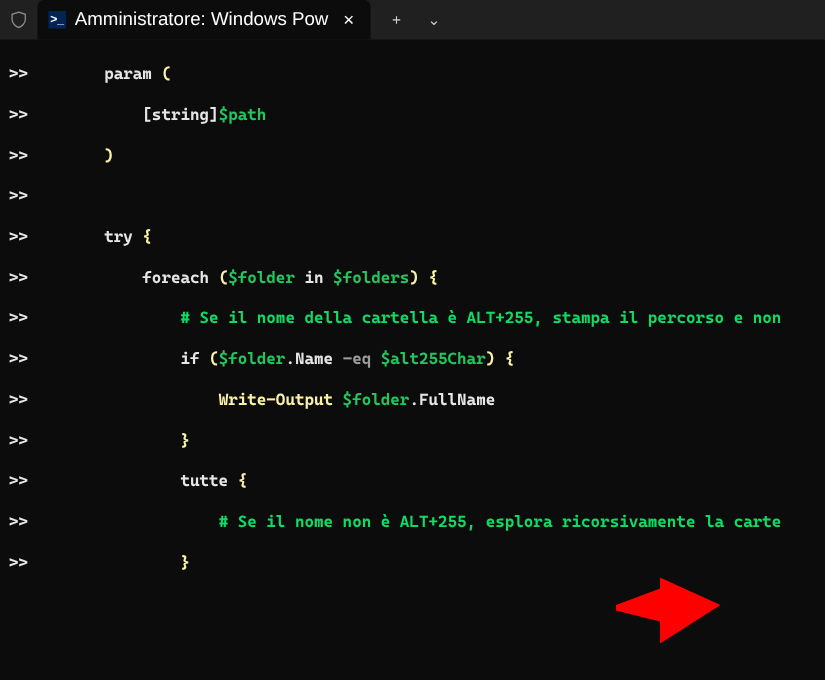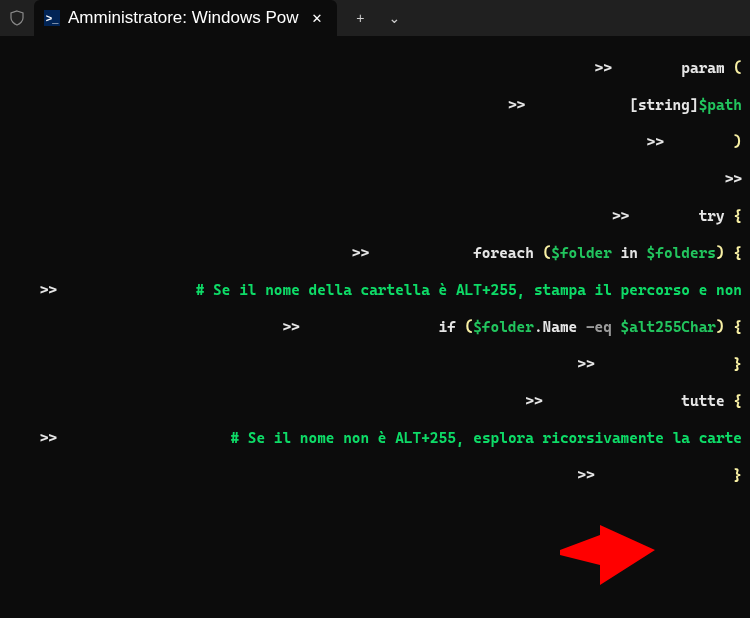--- a/index.html
+++ b/index.html
@@ -75,21 +75,21 @@
     justify-content: center;
   }
   .terminal {
     padding: 4px 8px 8px 8px;
     font-size: 14.8px;
     line-height: 18.5px;
     white-space: pre;
     color: #cccccc;
     font-weight: 700;
   }
-  .line { display: block; text-align: right; }
+  .line { display: block; }
   .white { color: #e6e6e6; }
   .yellow { color: #f9f1a5; }
   .orange { color: #22c55e; }
   .green { color: #0edb67; }
   .grayish { color: #9c9c9c; }
   .arrow {
     position: absolute;
     left: 560px;
     top: 525px;
     pointer-events: none;
@@ -119,20 +119,21 @@
 
 <div class="terminal">
 <span class="line"><span class="white">&gt;&gt;</span><span class="white">        param </span><span class="yellow">(</span></span>
 <span class="line"><span class="white">&gt;&gt;</span><span class="white">            </span><span class="white">[</span><span class="white">string</span><span class="white">]</span><span class="orange">$path</span></span>
 <span class="line"><span class="white">&gt;&gt;</span><span class="white">        </span><span class="yellow">)</span></span>
 <span class="line"><span class="white">&gt;&gt;</span></span>
 <span class="line"><span class="white">&gt;&gt;</span><span class="white">        try </span><span class="yellow">{</span></span>
 <span class="line"><span class="white">&gt;&gt;</span><span class="white">            foreach </span><span class="yellow">(</span><span class="orange">$folder</span><span class="white"> in </span><span class="orange">$folders</span><span class="yellow">)</span><span class="yellow"> {</span></span>
 <span class="line"><span class="white">&gt;&gt;</span><span class="white">                </span><span class="green"># Se il nome della cartella è ALT+255, stampa il percorso e non</span></span>
 <span class="line"><span class="white">&gt;&gt;</span><span class="white">                if </span><span class="yellow">(</span><span class="orange">$folder</span><span class="white">.</span><span class="white">Name</span><span class="grayish"> -eq </span><span class="orange">$alt255Char</span><span class="yellow">)</span><span class="yellow"> {</span></span>
+<span class="line"><span class="white">&gt;&gt;</span><span class="white">                    </span><span class="yellow">Write-Output</span><span class="white"> </span><span class="orange">$folder</span><span class="white">.</span><span class="white">FullName</span></span>
 <span class="line"><span class="white">&gt;&gt;</span><span class="white">                </span><span class="yellow">}</span></span>
 <span class="line"><span class="white">&gt;&gt;</span><span class="white">                tutte </span><span class="yellow">{</span></span>
 <span class="line"><span class="white">&gt;&gt;</span><span class="white">                    </span><span class="green"># Se il nome non è ALT+255, esplora ricorsivamente la carte</span></span>
 <span class="line"><span class="white">&gt;&gt;</span><span class="white">                </span><span class="yellow">}</span></span>
 
 
 
 
 
 

